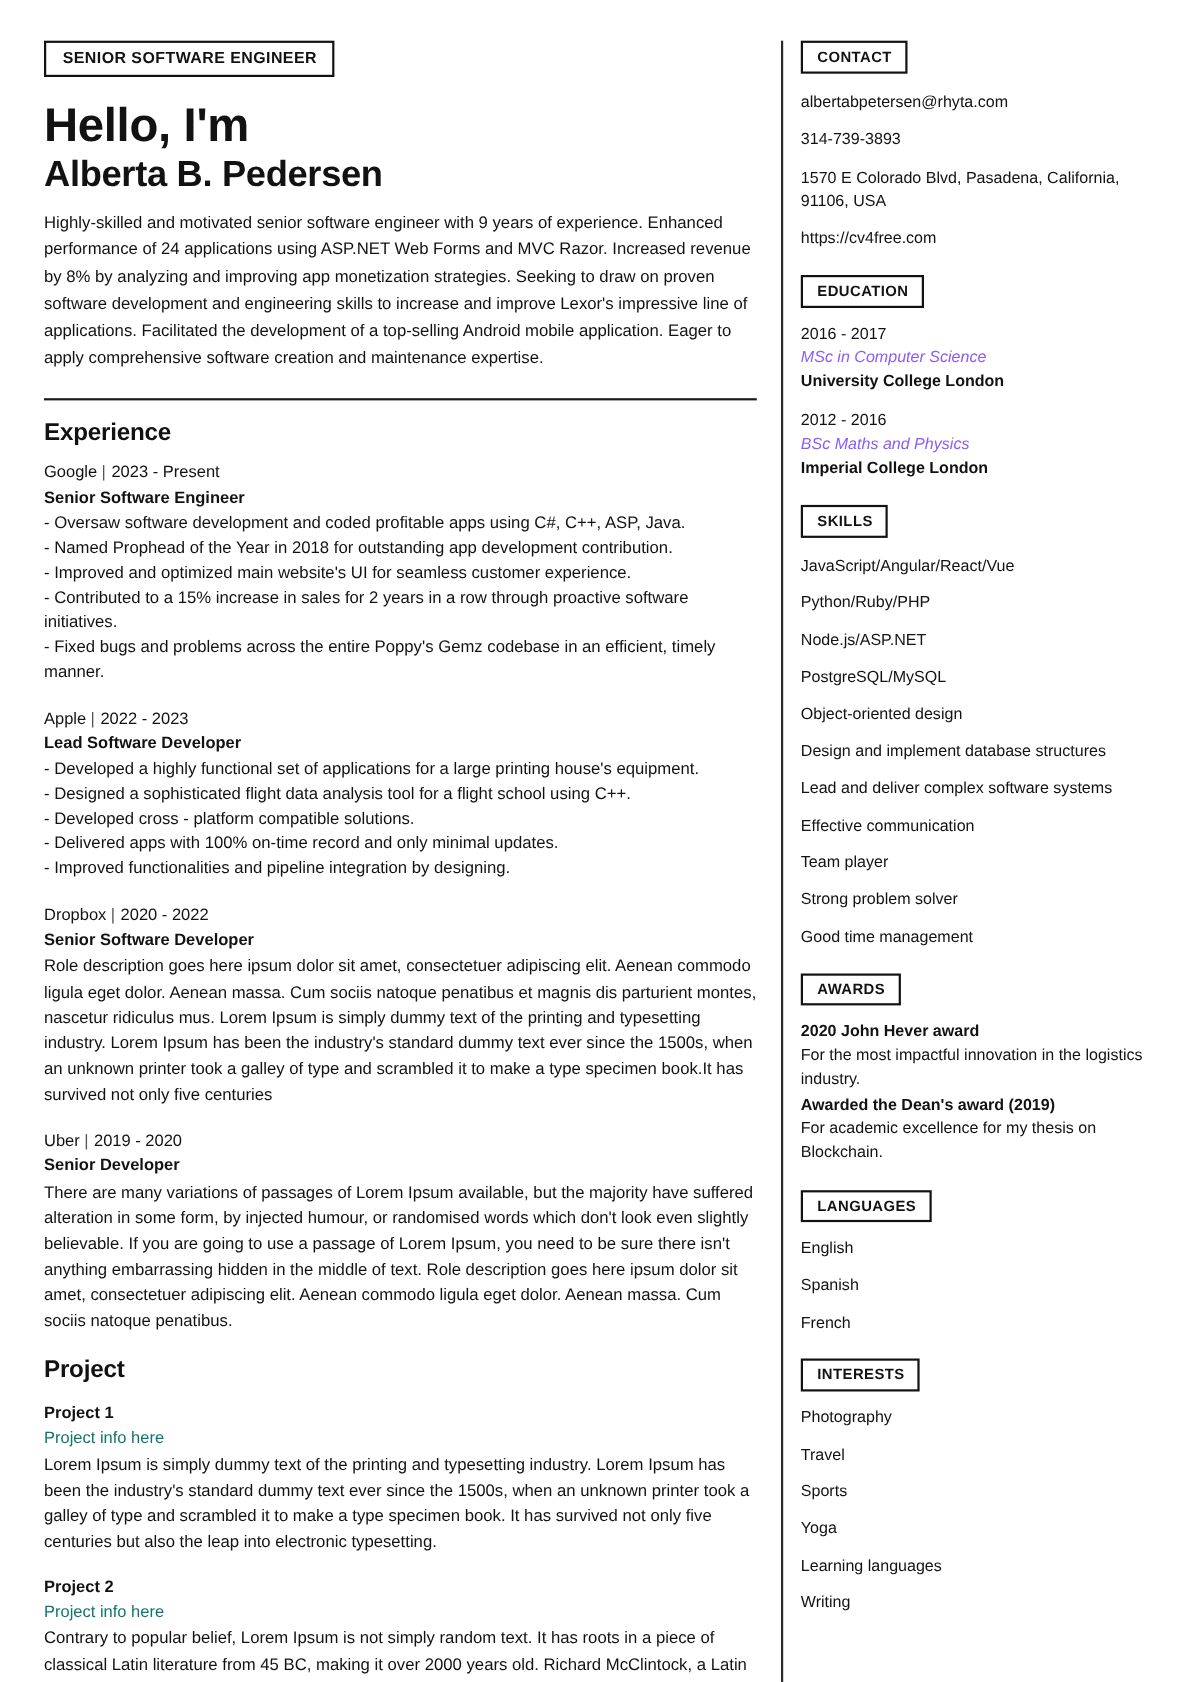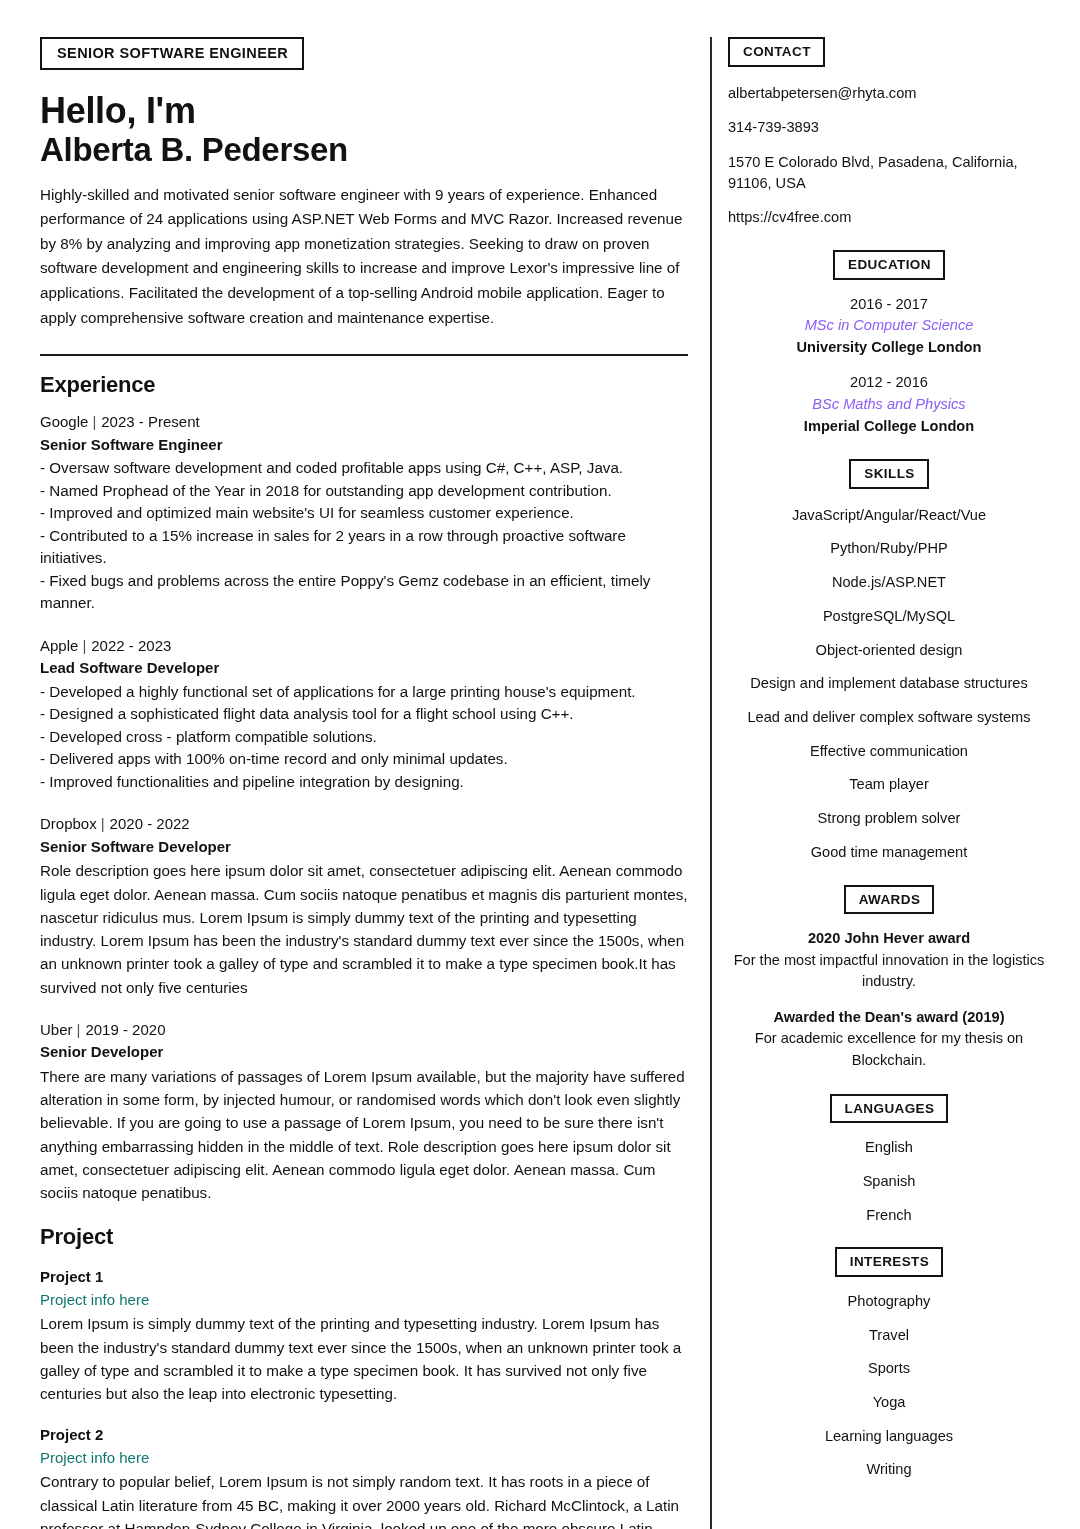--- a/index.html
+++ b/index.html
@@ -46,21 +46,21 @@
     border: 2px solid #121212;
     padding: 7px 14px 7px 15px;
     font-size: 14.5px;
     font-weight: bold;
     letter-spacing: 0.4px;
     line-height: 1;
     margin-bottom: 20px;
   }
 
   .hello {
-    font-size: 36px;
+    font-size: 43px;
     font-weight: bold;
     line-height: 1.16;
     letter-spacing: -0.3px;
     margin: 0;
   }
   .fullname {
     font-size: 33px;
     font-weight: bold;
     line-height: 1.16;
     letter-spacing: -0.3px;
@@ -180,21 +180,21 @@
     line-height: 1.48;
     margin: 0;
   }
   .edu-school {
     font-size: 14.6px;
     font-weight: bold;
     line-height: 1.48;
     margin: 0;
   }
 
-  .award-entry { margin-bottom: 14px; }
+  .award-entry { margin-bottom: 2px; }
   .award-entry:last-child { margin-bottom: 0; }
   .award-name {
     font-size: 14.6px;
     font-weight: bold;
     line-height: 1.48;
     margin: 0;
   }
   .award-desc {
     font-size: 14.6px;
     line-height: 1.48;
@@ -204,21 +204,21 @@
   .contact-list { margin-top: 16px; }
   .contact-list .item {
     font-size: 14.6px;
     line-height: 1.42;
     margin-bottom: 14px;
   }
 
   .skills-list { margin-top: 16px; }
   .skills-list .item { margin-bottom: 13px; }
 
-  .block-gap-lg { margin-top: 22px; text-align: center; }
+  .block-gap-lg { margin-top: 22px; }
 </style>
 </head>
 <body>
 
 <div class="page">
 
   <div class="col-divider"></div>
 
   <div class="left-col">
 

